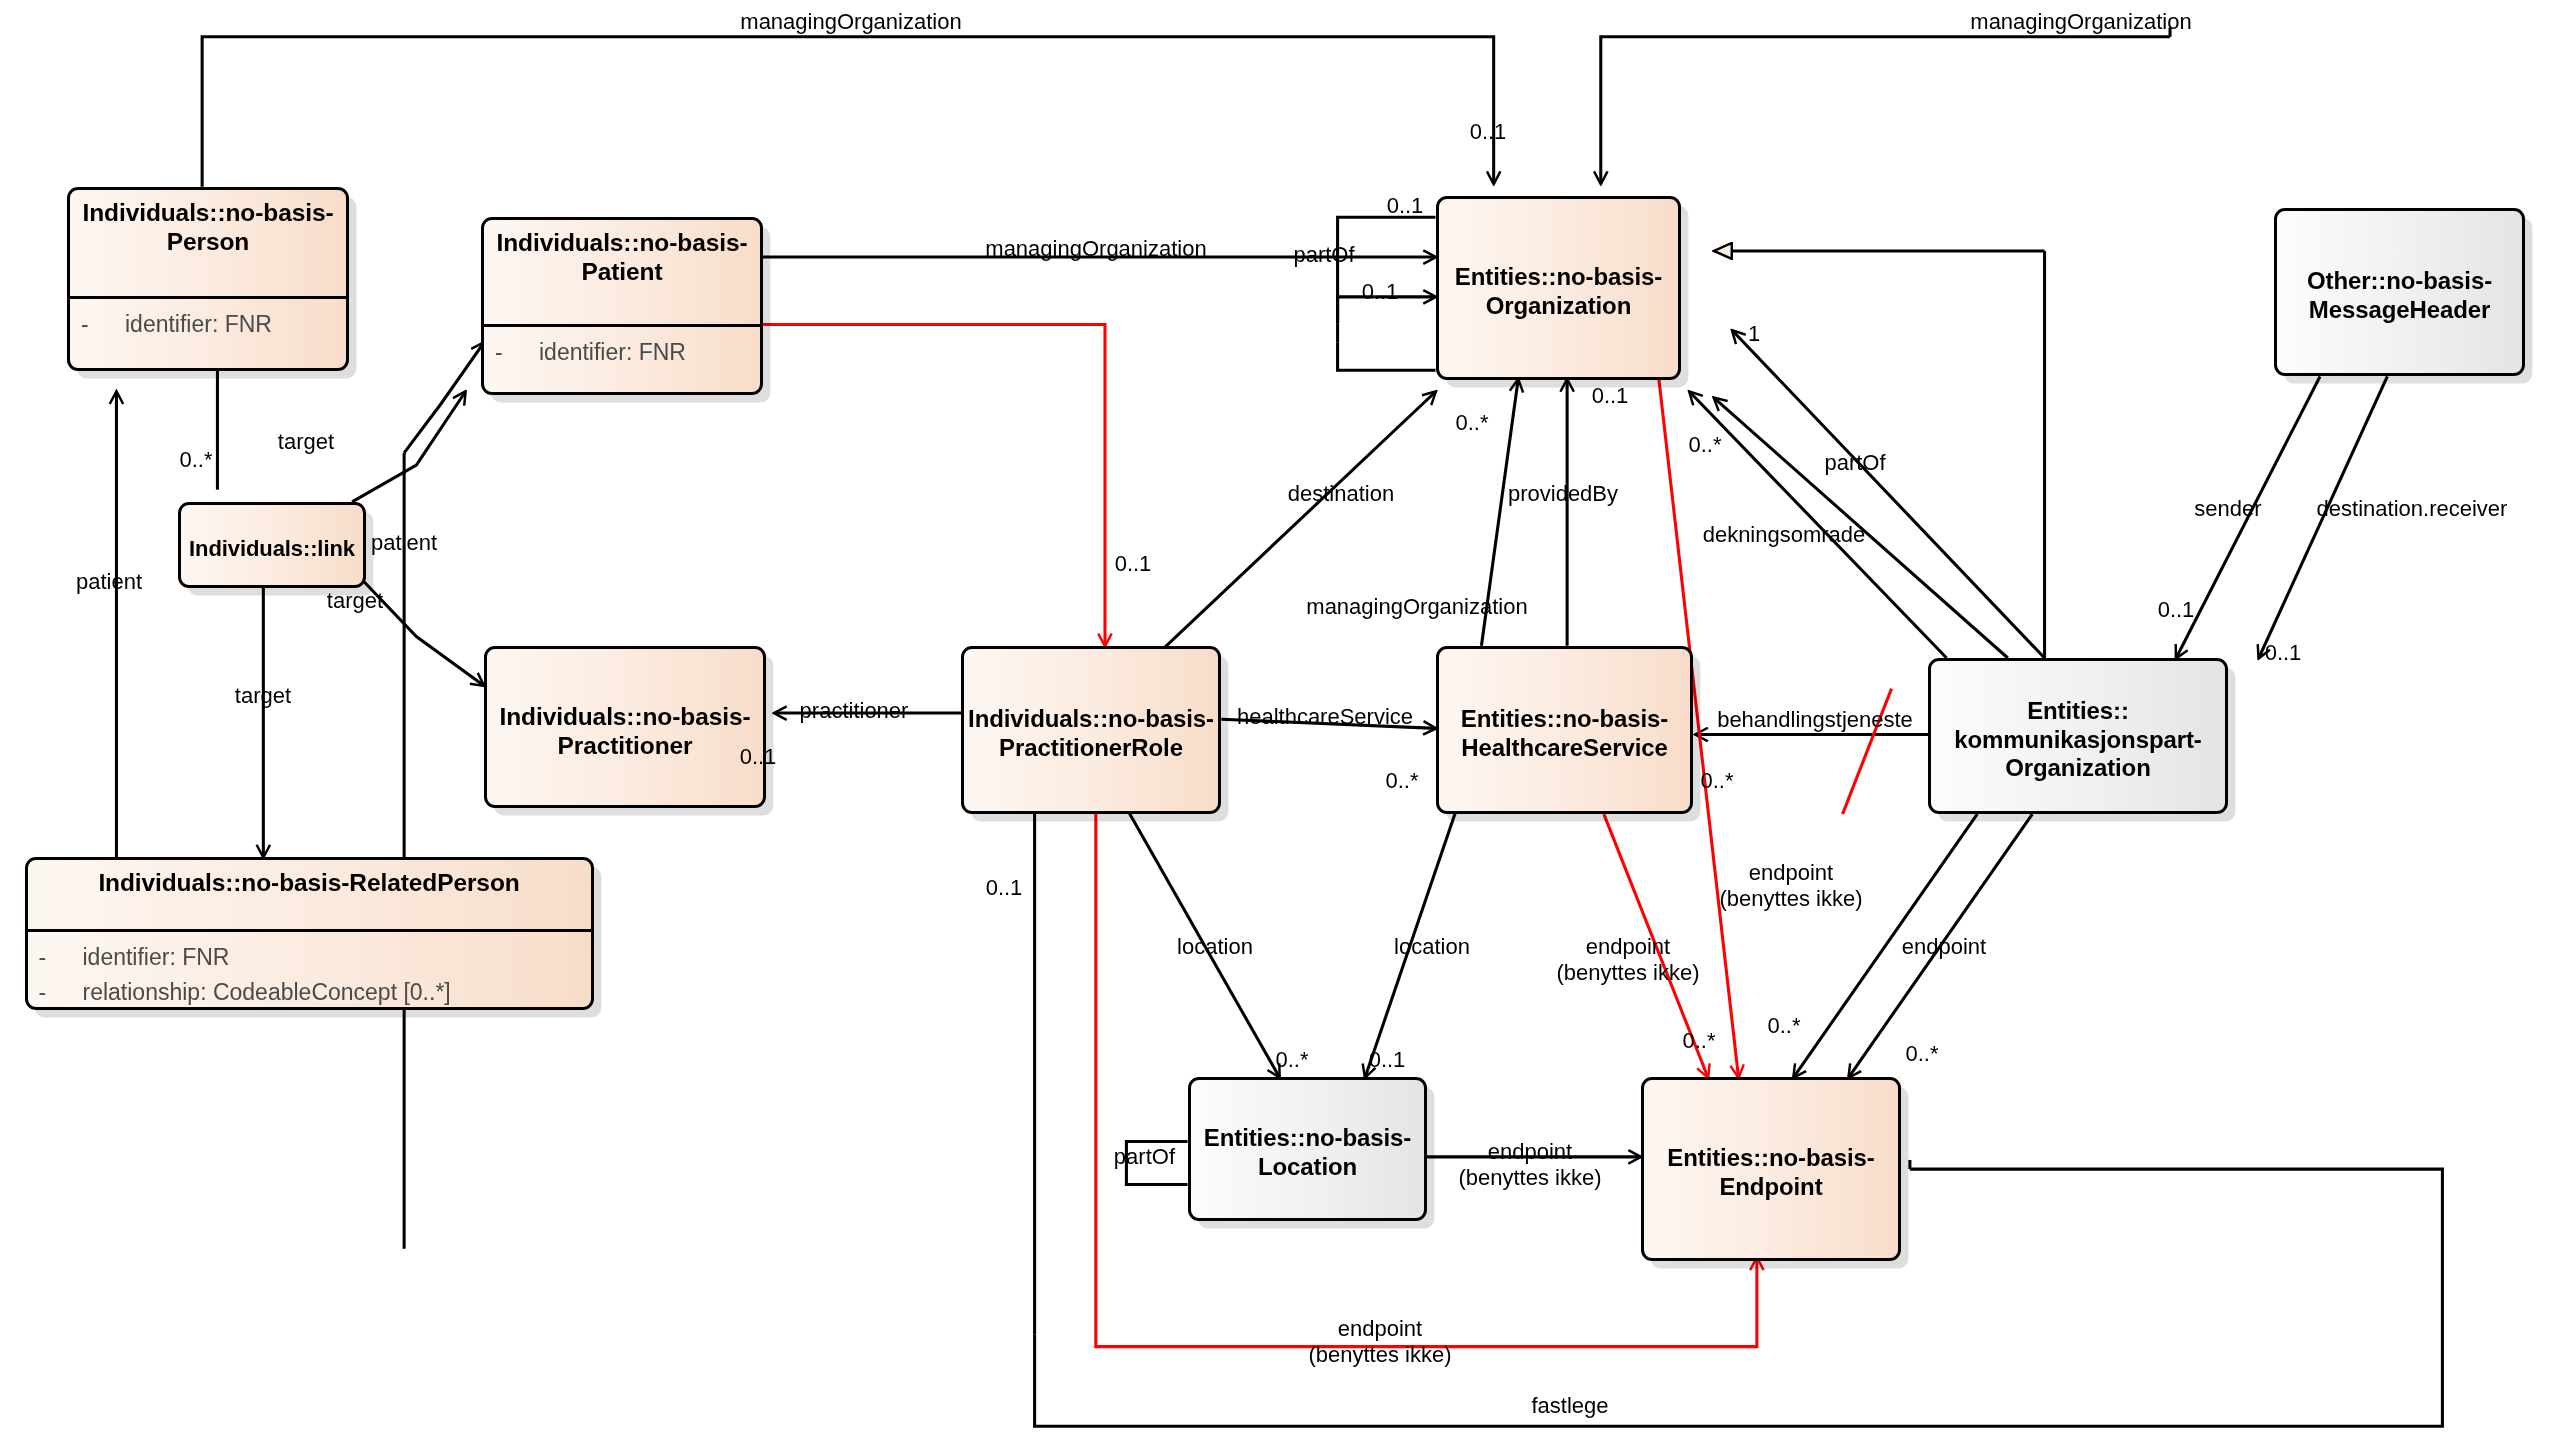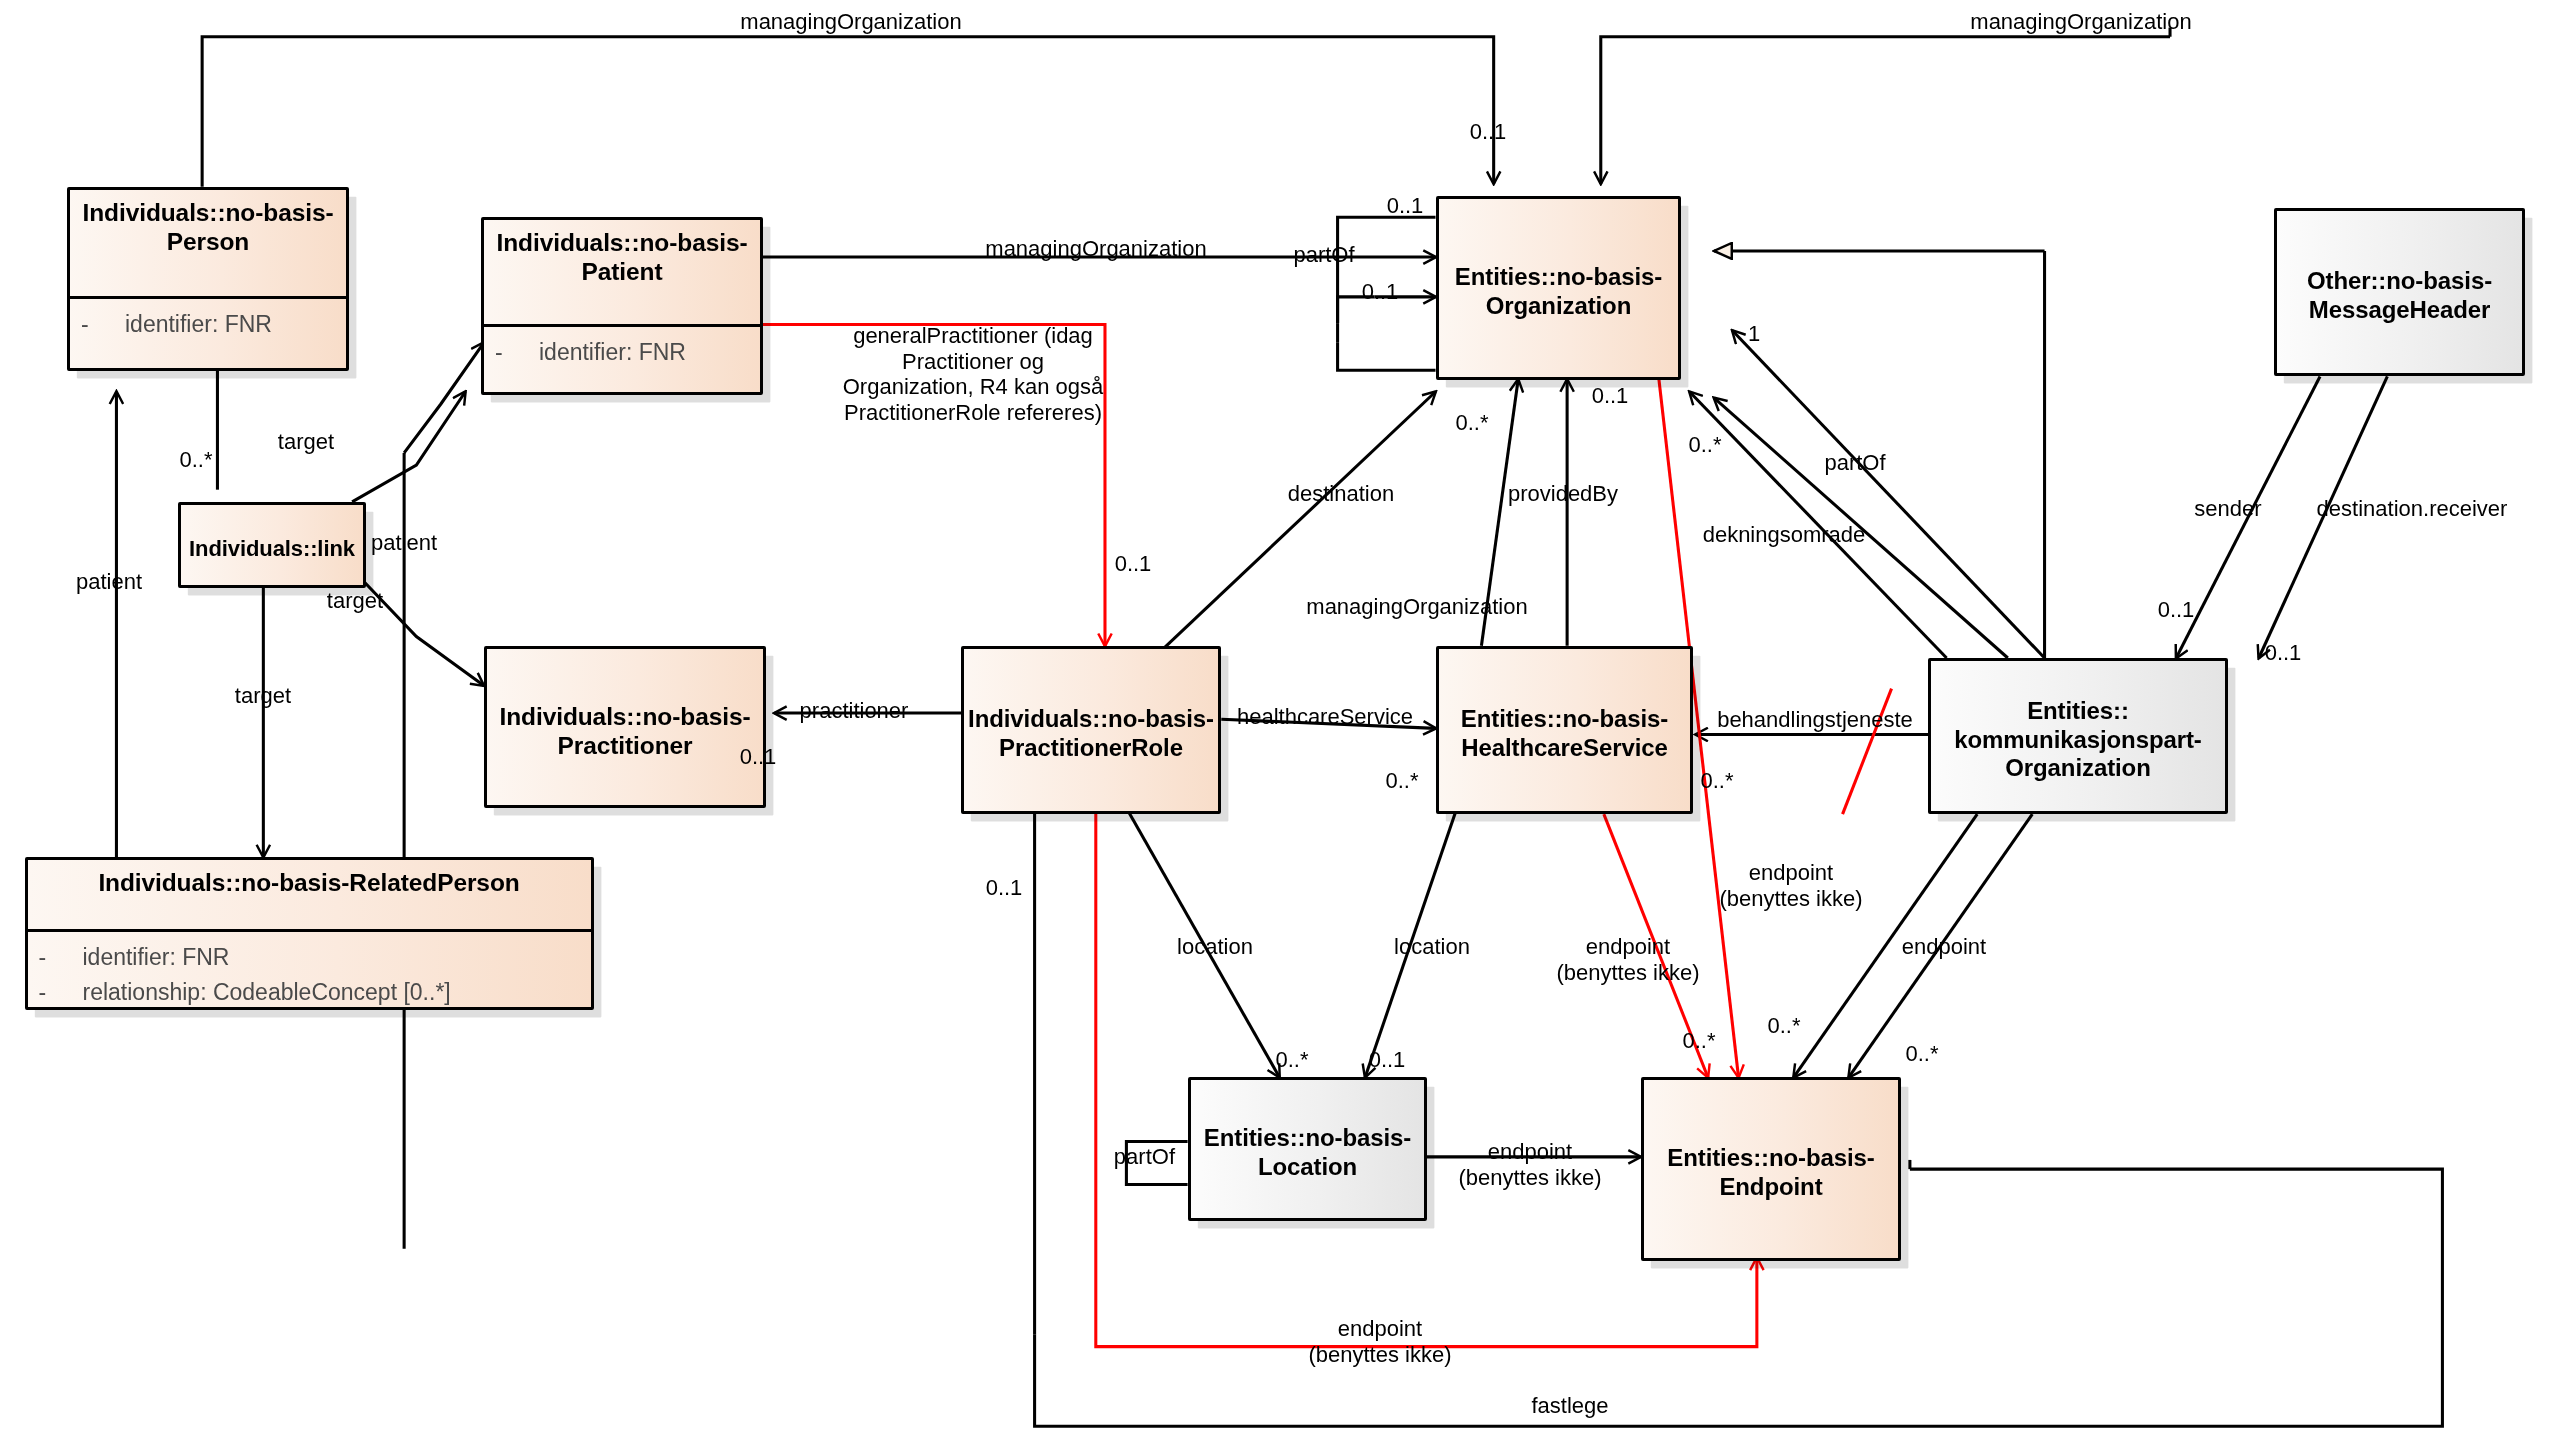--- a/index.html
+++ b/index.html
@@ -1,20 +1,20 @@
 <!DOCTYPE html>
 <html style="font-size:9.8px"><head>
 <meta charset="utf-8">
 <style>
   html,body{margin:0;padding:0;background:#ffffff;}
   body{font-family:"Liberation Sans",sans-serif;}
   #stage{position:relative;width:2576px;height:1447px;background:#fff;overflow:hidden;}
   svg.edges{position:absolute;left:0;top:0;width:2576px;height:1447px;}
 
-  .node{position:absolute;box-sizing:border-box;border:3.7px solid #000;border-radius:2px;
+  .node{position:absolute;box-sizing:border-box;border:3.7px solid #000;border-radius:11px;
         box-shadow:8.6px 8.6px 0 -1.2px rgba(0,0,0,0.13);}
   .node.peach{background:linear-gradient(to right,#fdf7f2 0%,#fbeade 55%,#f8ddc9 100%);}
   .node.grey{background:linear-gradient(to right,#fcfcfc 0%,#f0f0f0 55%,#e4e4e4 100%);}
   .node .title{font-weight:bold;color:#000;text-align:center;line-height:1.18;
                padding:8.6px 6.1px 6.1px;letter-spacing:-0.1px;}
   .node .sep{height:3.1px;background:#000;}
   .node .attrs{padding:8.6px 6.1px 6.1px 11px;color:#4a4a4a;line-height:1.5;}
   .node .attrs .row{display:flex;}
   .node .attrs .dash{width:44px;flex:0 0 44px;}
 
@@ -232,21 +232,20 @@
   <div class="lbl c" style="left:1215px;top:934px;font-size:22px;">location</div>
   <div class="lbl c" style="left:1432px;top:934px;font-size:22px;">location</div>
 
   <div class="lbl c multi" style="left:1628px;top:934px;font-size:22px;width:159px;">endpoint (benyttes ikke)</div>
   <div class="lbl c multi" style="left:1791px;top:860px;font-size:22px;width:159px;">endpoint (benyttes ikke)</div>
   <div class="lbl c" style="left:1944px;top:934px;font-size:22px;">endpoint</div>
   <div class="lbl c multi" style="left:1530px;top:1139px;font-size:22px;width:147px;">endpoint (benyttes ikke)</div>
   <div class="lbl c multi" style="left:1380px;top:1316px;font-size:22px;width:171px;">endpoint (benyttes ikke)</div>
   <div class="lbl c" style="left:1570px;top:1393px;font-size:22px;">fastlege</div>
 
-  <div class="lbl c multi" style="left:973px;top:323px;font-size:22px;width:269px;">generalPractitioner (idag Practitioner og Organization, R4 kan også PractitionerRole refereres)</div>
 
   <div class="lbl c" style="left:1488px;top:119px;font-size:22px;">0..1</div>
   <div class="lbl c" style="left:1405px;top:193px;font-size:22px;">0..1</div>
   <div class="lbl c" style="left:1380px;top:279px;font-size:22px;">0..1</div>
   <div class="lbl c" style="left:196px;top:447px;font-size:22px;">0..*</div>
   <div class="lbl c" style="left:1133px;top:551px;font-size:22px;">0..1</div>
   <div class="lbl c" style="left:1472px;top:410px;font-size:22px;">0..*</div>
   <div class="lbl c" style="left:1610px;top:383px;font-size:22px;">0..1</div>
   <div class="lbl c" style="left:1705px;top:432px;font-size:22px;">0..*</div>
   <div class="lbl c" style="left:1754px;top:321px;font-size:22px;">1</div>

